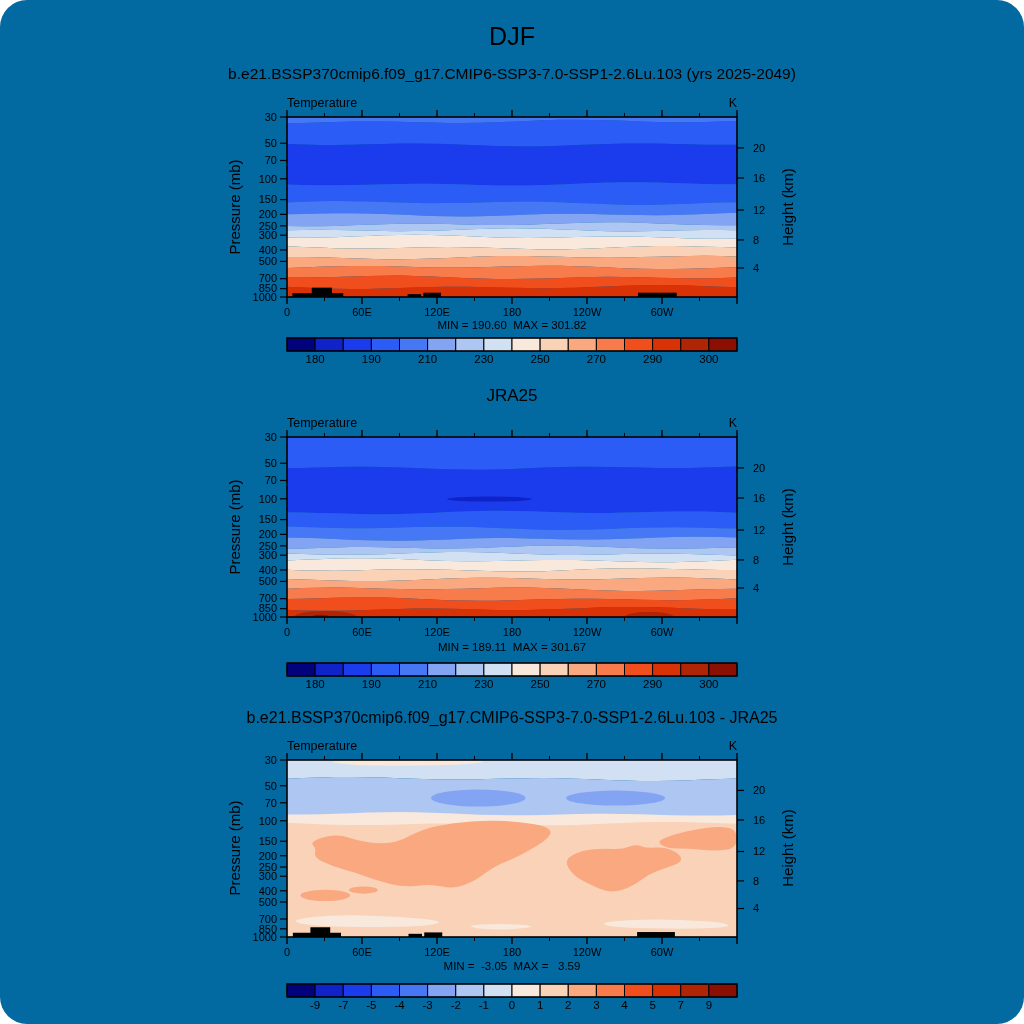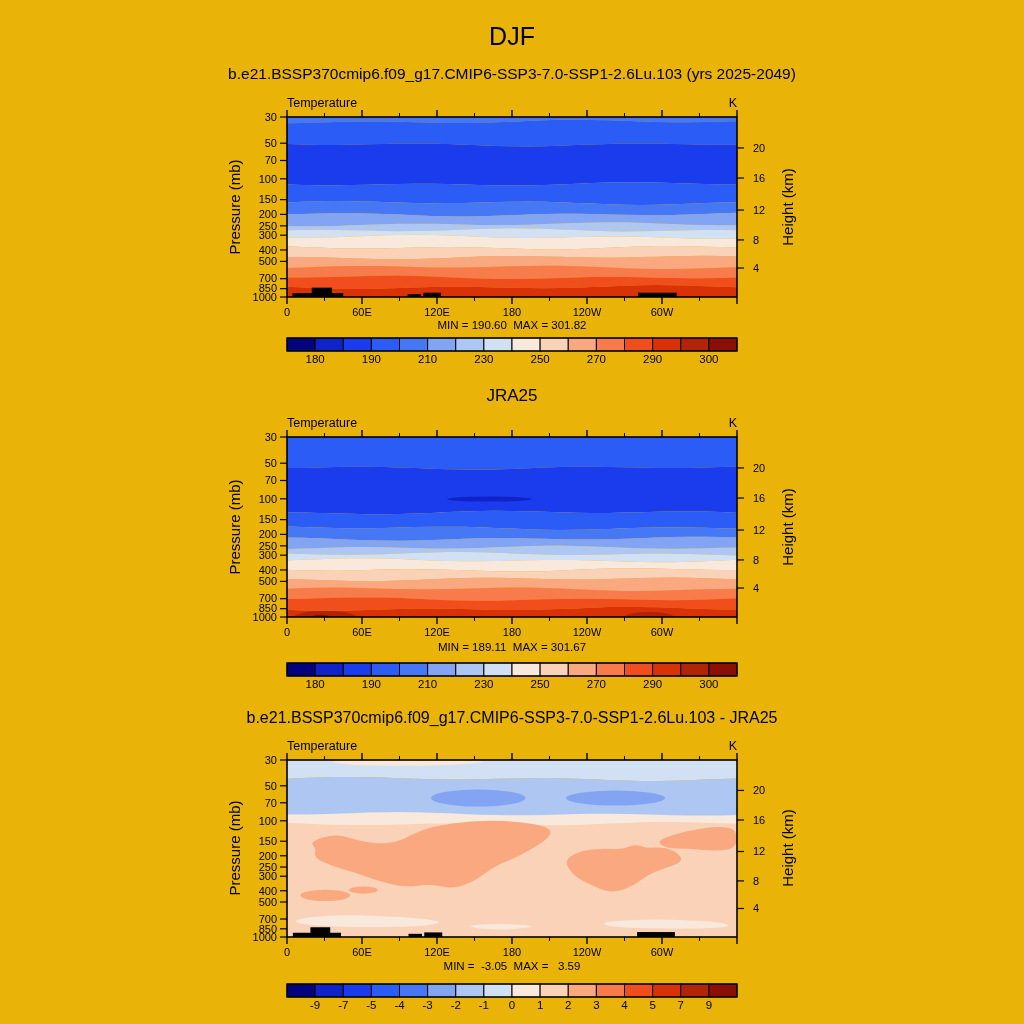--- a/index.html
+++ b/index.html
@@ -1,16 +1,16 @@
 <!DOCTYPE html>
 <html><head>
 <meta charset="utf-8">
 <style>
   html,body{margin:0;padding:0;background:#ffffff;}
-  #stage{position:relative;width:1024px;height:1024px;background:#eab308;overflow:hidden;}
+  #stage{position:relative;width:1024px;height:1024px;background:#0369a1;overflow:hidden;border-radius:27px;}
   text{font-family:"Liberation Sans","DejaVu Sans",sans-serif;fill:#000;}
   .t-main{font-size:25px;}
   .t-sub{font-size:15.5px;}
   .t-title2{font-size:17px;}
   .t-title3{font-size:16px;}
   .t-field{font-size:12.5px;}
   .t-axis{font-size:15px;}
   .tick{font-size:11px;}
   .cbl{font-size:11.5px;}
   .mm{font-size:11.5px;}

